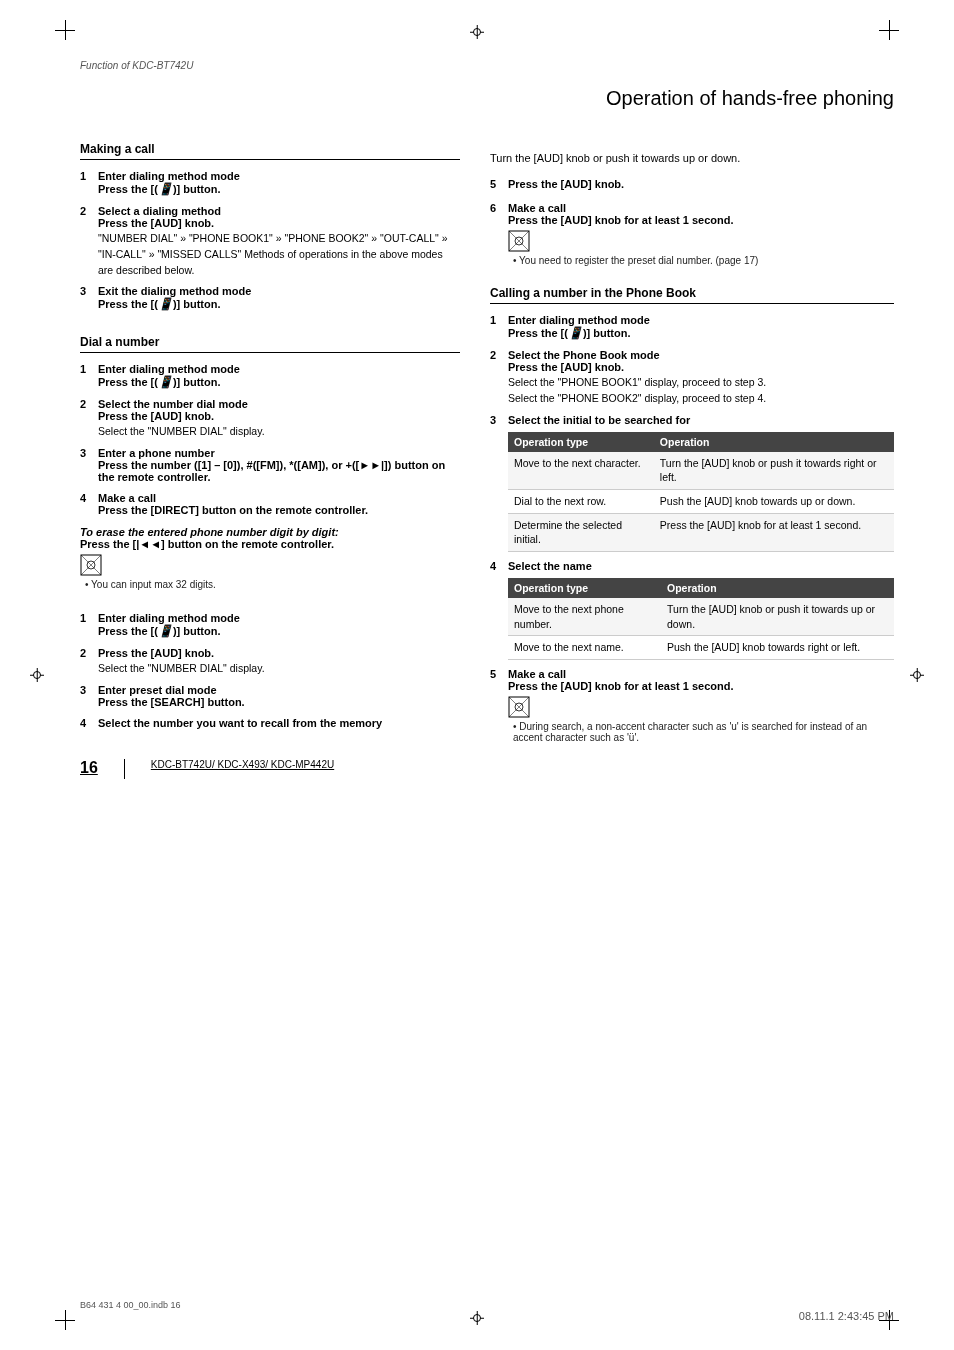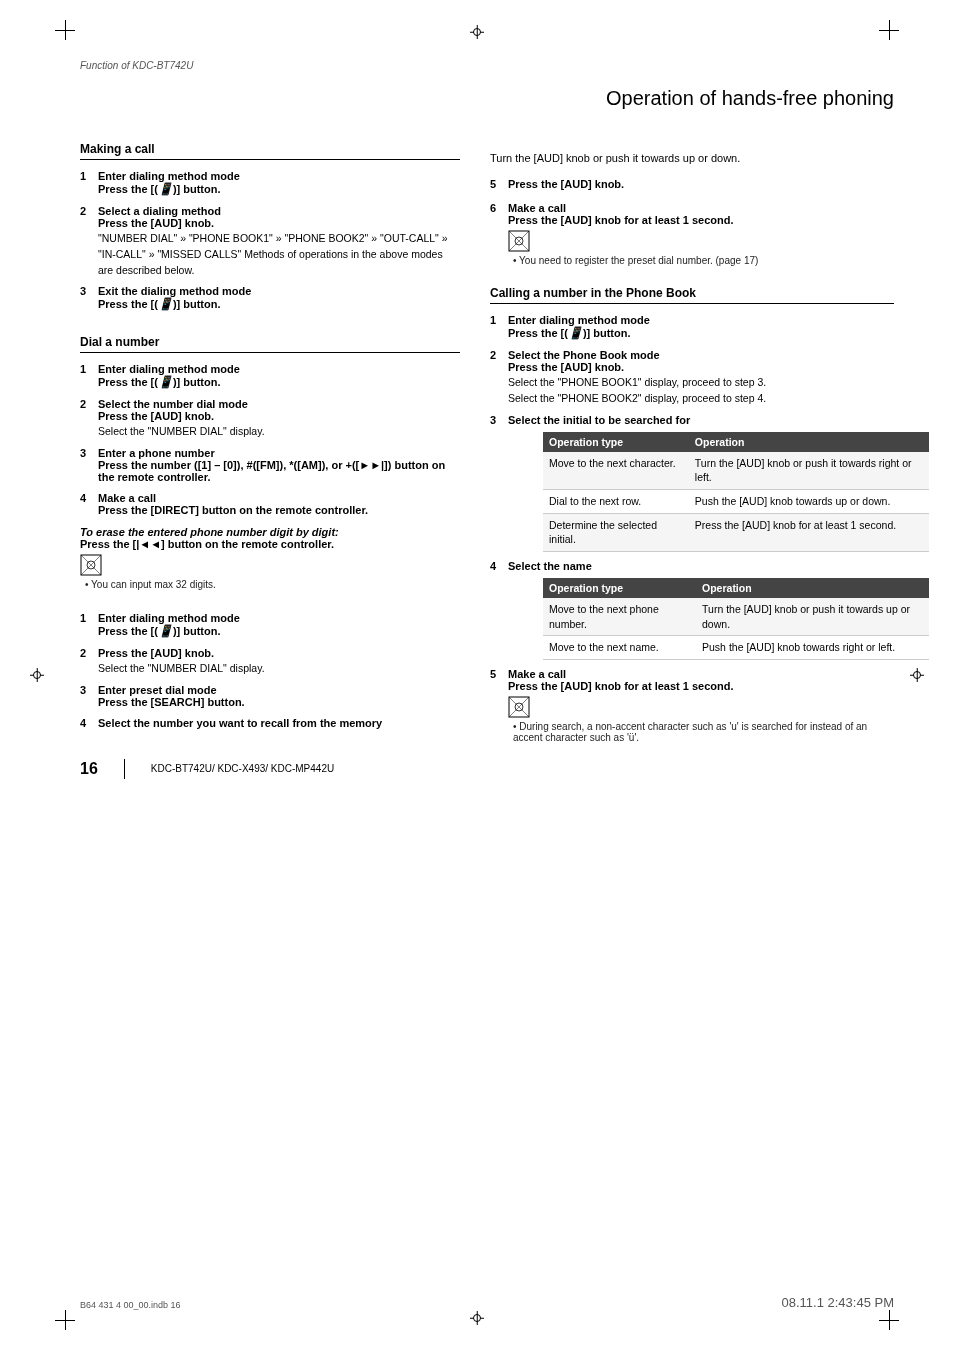--- a/index.html
+++ b/index.html
@@ -123,21 +123,20 @@
     .note-bullet::before {
       content: '• ';
     }
 
     
     table {
       width: 100%;
       border-collapse: collapse;
       margin-top: 6px;
       font-size: 10.5px;
-      margin-left: 35px;
     }
 
     table thead tr {
       background: #444;
       color: #fff;
     }
 
     table thead th {
       padding: 4px 6px;
       text-align: left;
@@ -158,23 +157,23 @@
     table tbody tr:nth-child(odd) {
       background: #f5f5f5;
     }
     table tbody tr:nth-child(even) {
       background: #fff;
     }
 
     .page-footer {
       margin-top: 30px;
       display: flex;
-      align-items: center;
       gap: 26px;
       font-size: 10px;
+      text-decoration: underline;
     }
 
     .page-number {
       font-size: 16px;
       font-weight: bold;
     }
 
     .footer-separator {
       width: 1px;
       height: 20px;
@@ -188,23 +187,23 @@
     .print-info {
       position: absolute;
       bottom: 40px;
       left: 80px;
       font-size: 9px;
       color: #555;
     }
 
     .print-info-right {
       position: absolute;
-      bottom: 40px;
+      bottom: 28px;
       right: 60px;
-      font-size: 13px;
+      font-size: 11px;
       color: #555;
     }
 
     .step-row {
       display: flex;
       gap: 4px;
       margin-bottom: 7px;
     }
 
     .step-number-col {

